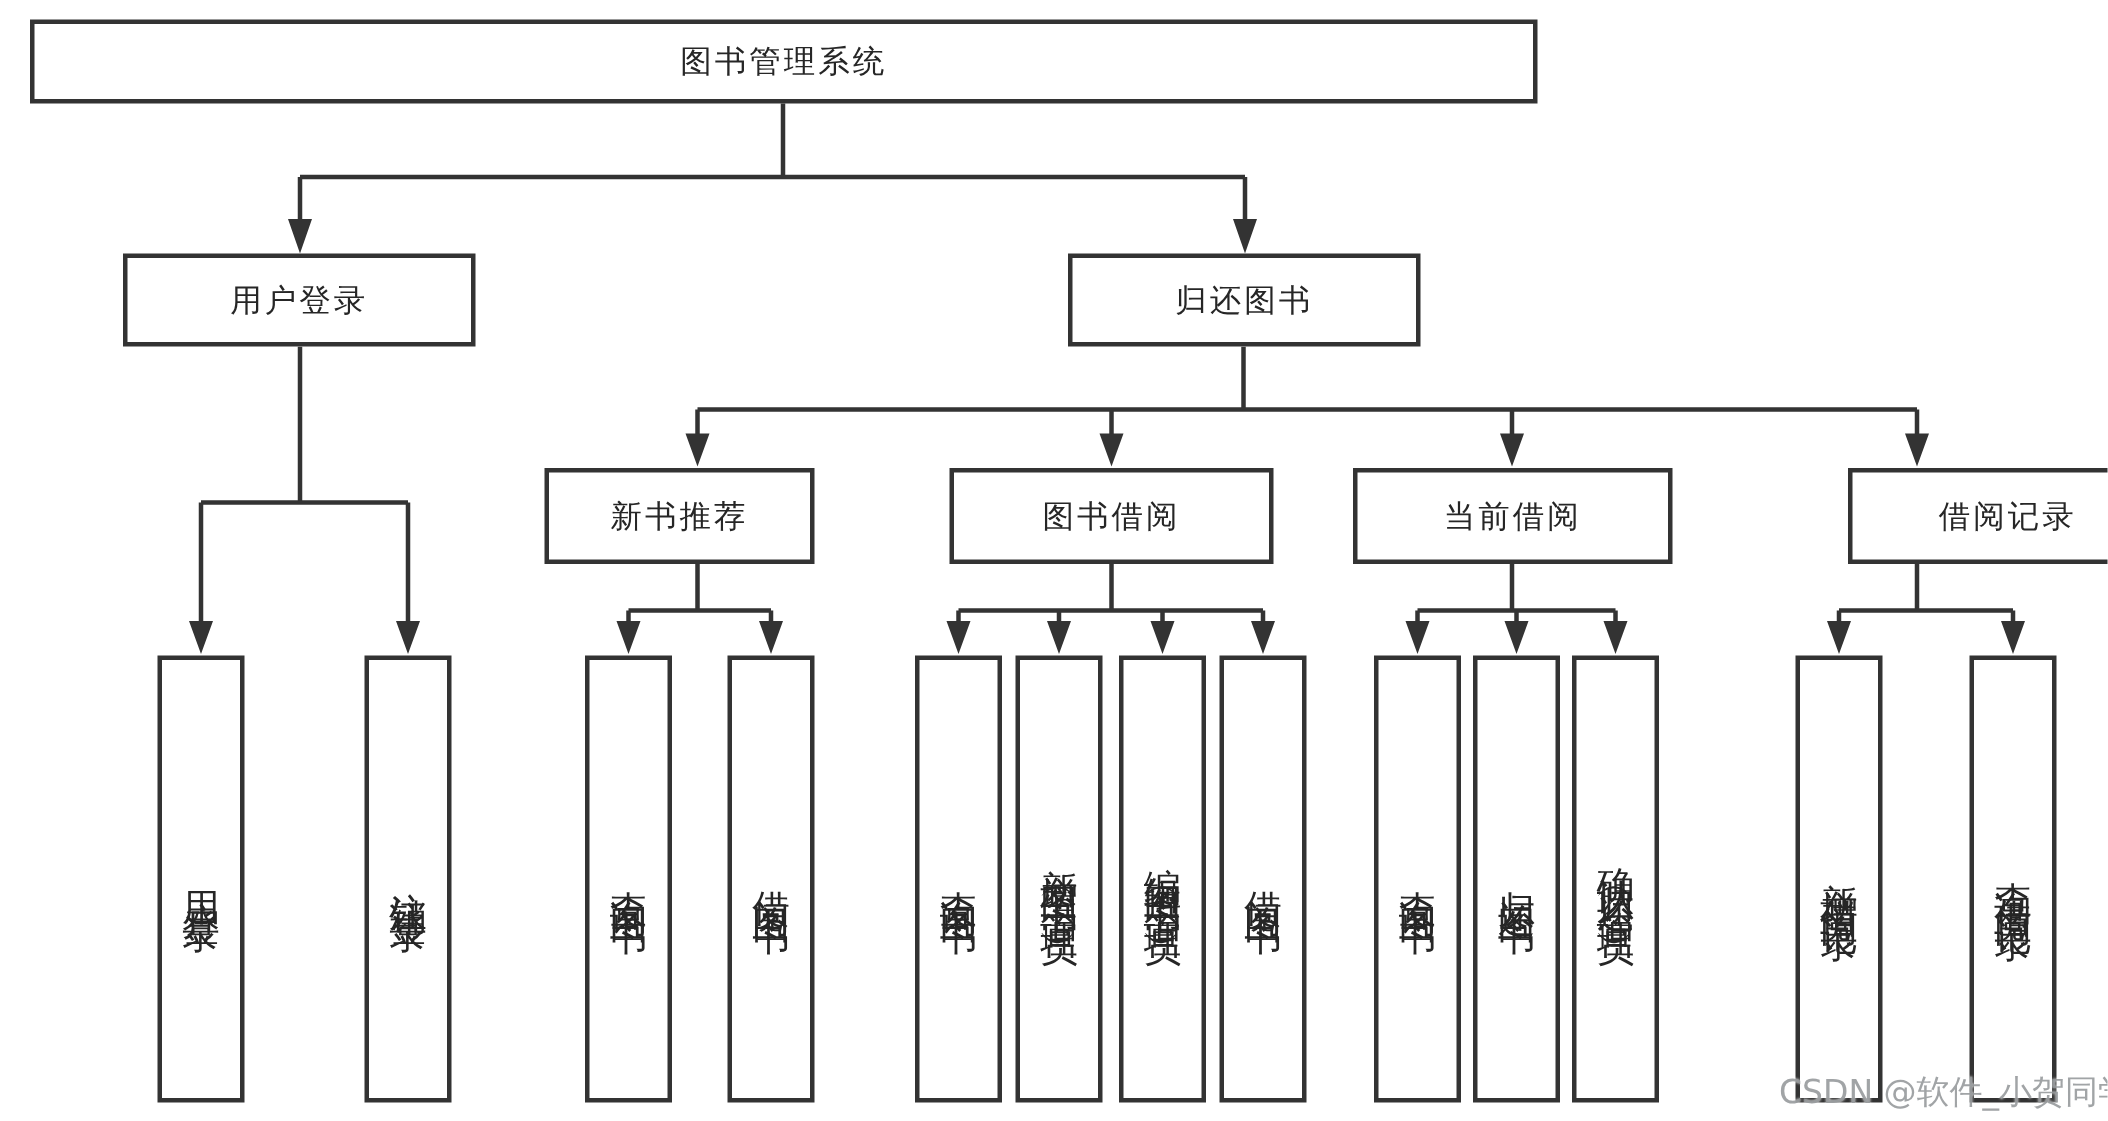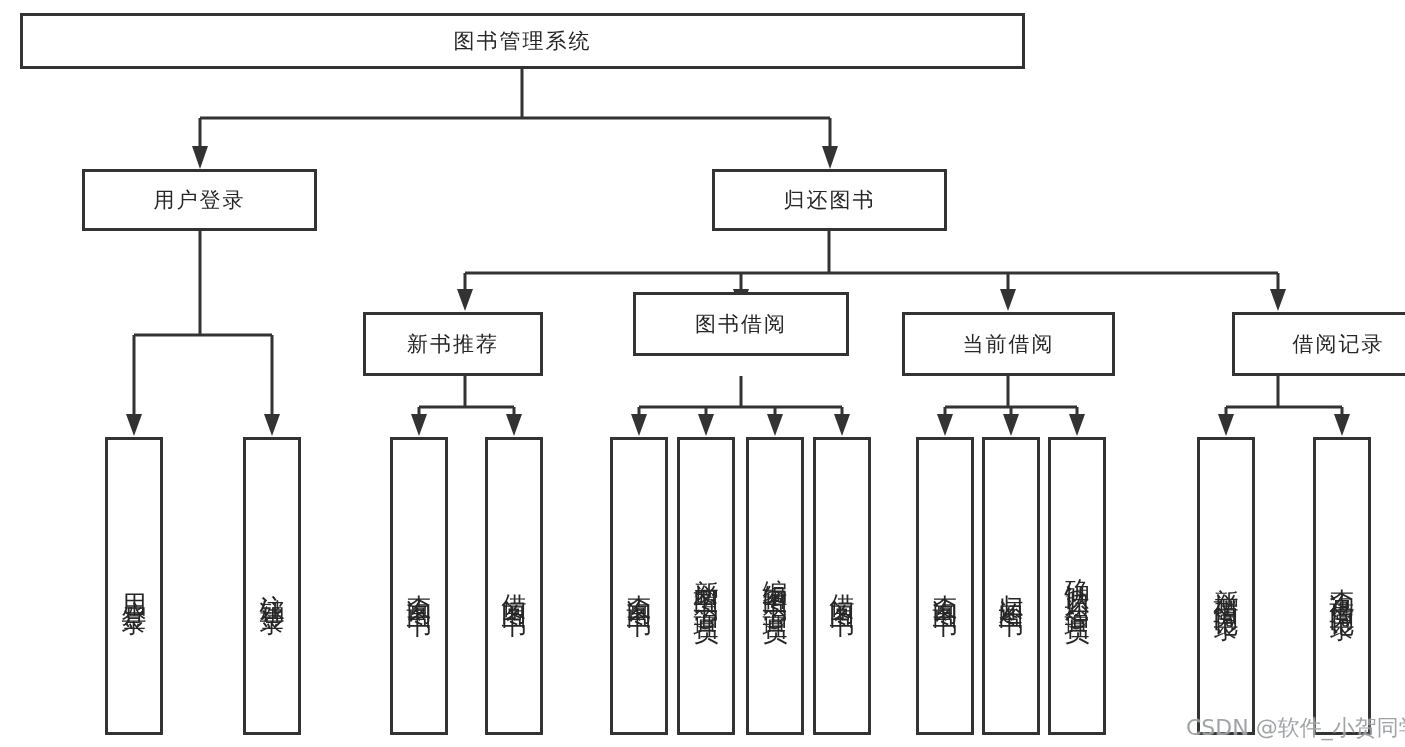--- a/index.html
+++ b/index.html
@@ -102,21 +102,21 @@
   <div class="node h" style="left:82px; top:169px; width:235px; height:62px;">
     <span class="label">用户登录</span>
   </div>
   <div class="node h" style="left:712px; top:169px; width:235px; height:62px;">
     <span class="label">归还图书</span>
   </div>
 
   <div class="node h" style="left:363px; top:312px; width:180px; height:64px;">
     <span class="label">新书推荐</span>
   </div>
-  <div class="node h" style="left:633px; top:292px; width:216px; height:64px;">
+  <div class="node h" style="left:633px; top:312px; width:216px; height:64px;">
     <span class="label">图书借阅</span>
   </div>
   <div class="node h" style="left:902px; top:312px; width:213px; height:64px;align-items:center;">
     <span class="label">当前借阅</span>
   </div>
   <div class="node h" style="left:1232px; top:312px; width:213px; height:64px;">
     <span class="label">借阅记录</span>
   </div>
 
   <div class="node v" style="left:105px; top:437px; width:58px; height:298px;">

